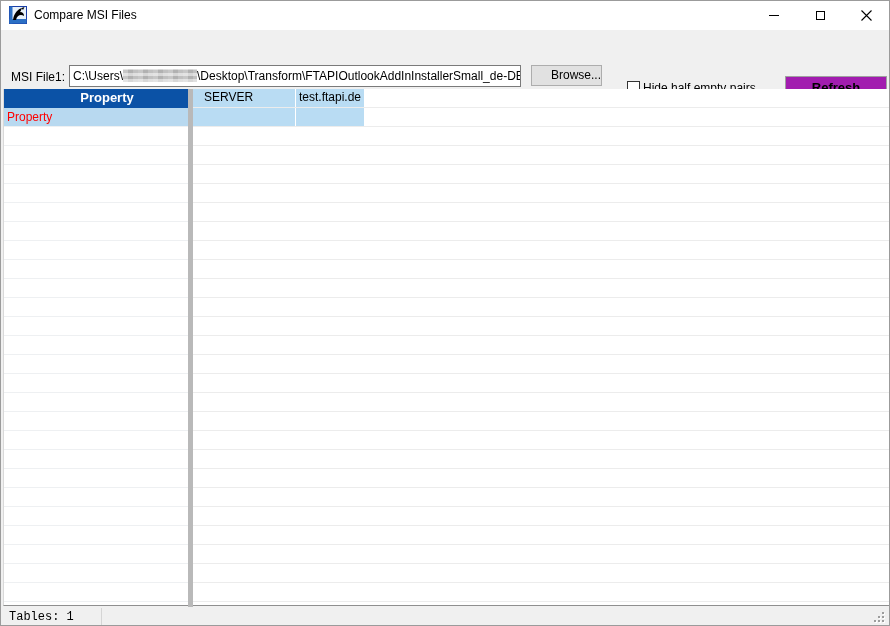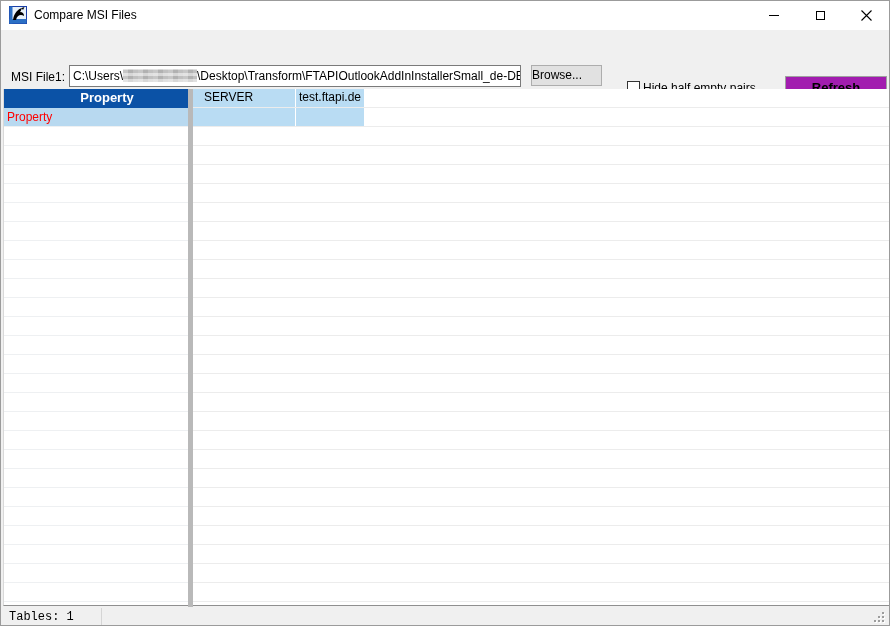--- a/index.html
+++ b/index.html
@@ -27,21 +27,21 @@
   }
   .fld1 { top:35px; } .fld2 { top:63px; }
   .redacted {
     display:inline-block; width:74px; height:13px; vertical-align:-2px;
     background:
       repeating-linear-gradient(0deg, rgba(255,255,255,.45) 0 3px, rgba(0,0,0,0.03) 3px 6px),
       repeating-linear-gradient(90deg, #cdcdcd 0 5px, #b7b7b7 5px 10px, #c6c6c6 10px 15px);
   }
   .browse-btn {
     position:absolute; left:530px; width:71px; height:21px; background:#e1e1e1;
-    border:1px solid #adadad; font-size:12px; text-align:left; line-height:19px; cursor:default;
+    border:1px solid #adadad; font-size:12px; text-align:right; line-height:19px; cursor:default;
   }
   .br1 { top:35px; } .br2 { top:63px; }
   .checkbox-wrap { position:absolute; left:626px; top:50px; height:15px; display:flex; align-items:center; }
   .checkbox { width:13px; height:13px; background:#fff; border:1px solid #333; display:inline-block; }
   .checkbox-label { margin-left:3px; font-size:12px; white-space:nowrap; }
   .refresh-btn {
     position:absolute; left:784px; top:46px; width:102px; height:24px; background:#a21caf;
     border:1px solid #a0a0a0; font-weight:bold; font-size:13px; text-align:center; line-height:22px; cursor:default;
   }
   

